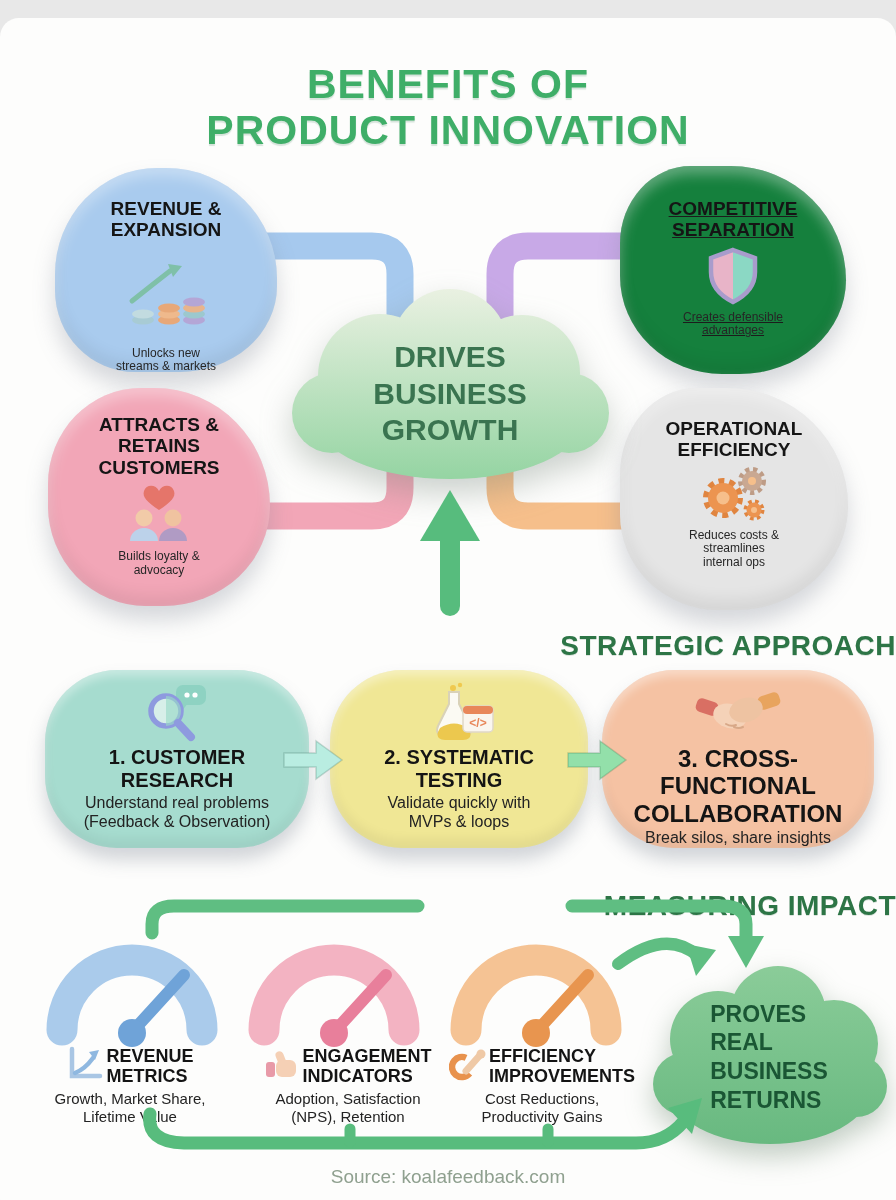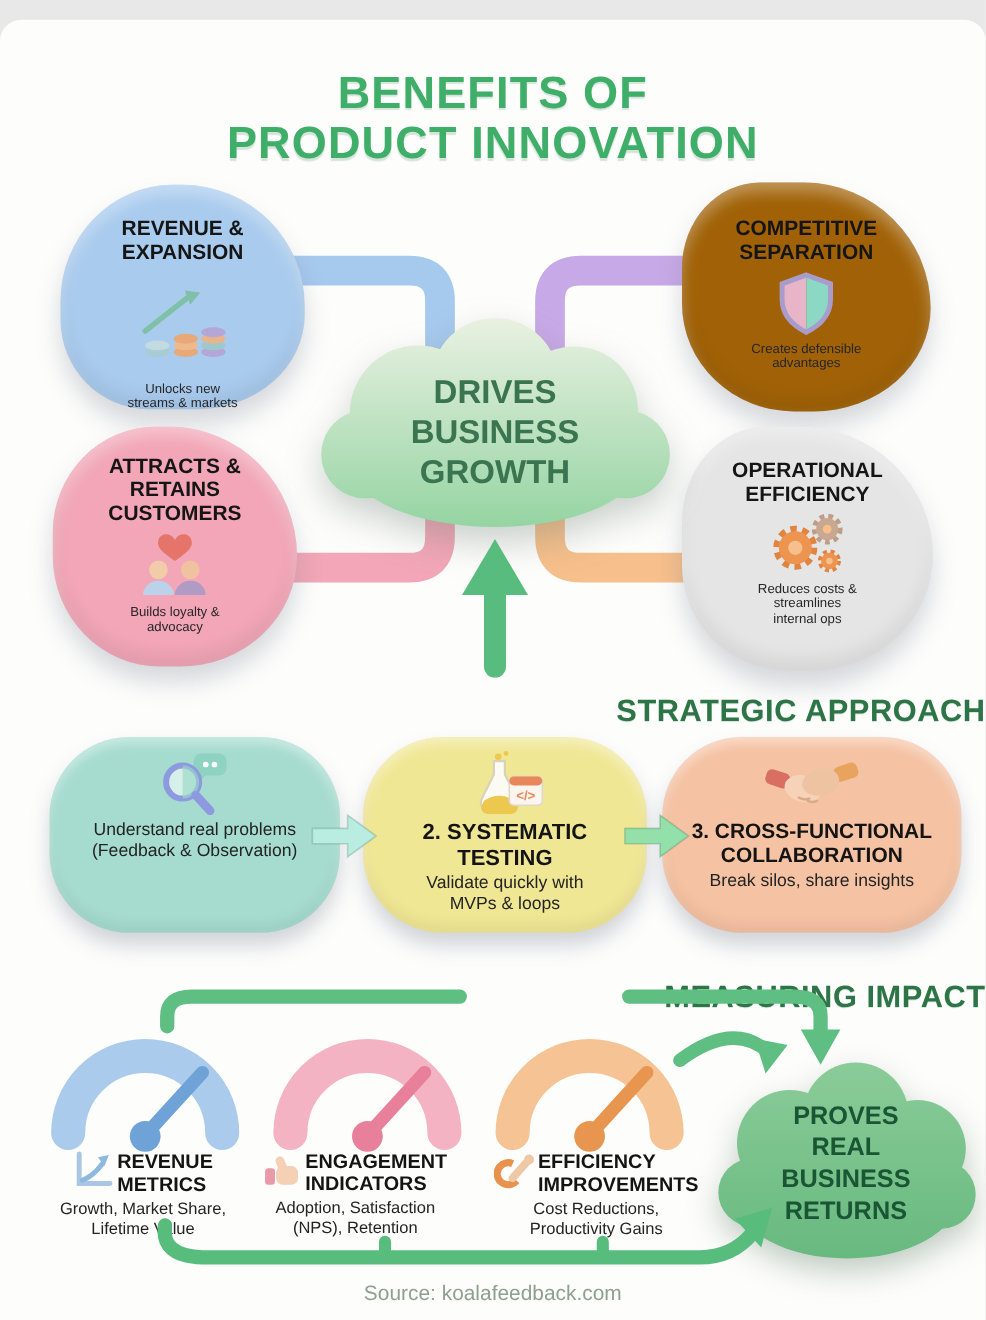--- a/index.html
+++ b/index.html
@@ -22,22 +22,22 @@
   
   .bubble{
     position:absolute;z-index:2;display:flex;flex-direction:column;align-items:center;
     text-align:center;box-sizing:border-box;
     box-shadow:0 14px 22px rgba(110,120,135,.28), inset 0 8px 14px rgba(255,255,255,.35), inset 0 -10px 16px rgba(0,0,0,.07);
   }
   .bubble .b-title{font-size:19px;font-weight:bold;line-height:1.12;color:#151515;}
   .bubble .b-desc{font-size:12px;line-height:1.15;color:#262626;}
   .b-blue  {left:55px; top:150px;width:222px;height:204px;background:#a9cbee;
             border-radius:46% 50% 44% 36% / 52% 54% 42% 40%;padding:30px 14px 0;gap:20px;text-align:center;}
-  .b-purple{left:620px;top:148px;width:226px;height:208px;background:#a16207;
-            border-radius:32% 52% 48% 46% / 38% 56% 46% 48%;padding:32px 14px 0;gap:4px;}
+  .b-purple{left:620px;top:148px;width:226px;height:208px;background:#15803d;
+            border-radius:32% 52% 48% 46% / 38% 56% 46% 48%;padding:32px 14px 0;gap:4px;text-decoration:underline;}
   .b-pink  {left:48px; top:370px;width:222px;height:218px;background:#f2a6b7;
             border-radius:42% 52% 48% 44% / 44% 54% 46% 46%;padding:26px 14px 0;gap:3px;}
   .b-orange{left:620px;top:370px;width:228px;height:222px;background:#e5e5e5;
             border-radius:34% 54% 50% 44% / 40% 54% 48% 44%;padding:30px 14px 0;gap:3px;}
   .b-icon{display:flex;align-items:center;justify-content:center;}
 
   
   .cloud-wrap{position:absolute;left:285px;top:253px;width:330px;height:218px;z-index:2;}
   .cloud-wrap svg{filter:drop-shadow(0 14px 16px rgba(110,125,115,.35));}
   .cloud-label{
@@ -58,46 +58,46 @@
   .pill{
     position:absolute;top:652px;height:178px;z-index:2;display:flex;flex-direction:column;
     align-items:center;text-align:center;box-sizing:border-box;padding-top:12px;gap:2px;
     border-radius:72px;
     box-shadow:0 12px 18px rgba(110,120,135,.3), inset 0 6px 10px rgba(255,255,255,.4), inset 0 -8px 12px rgba(0,0,0,.06);
   }
   .p-1{left:45px; width:264px;background:#a6dccf;}
   .p-2{left:330px;width:258px;background:#f0e795;}
   .p-3{left:602px;width:272px;background:#f5c2a3;}
   .pill .p-title{font-size:20px;font-weight:bold;line-height:1.15;color:#141414;}
-  .p-3 .p-title{font-size:19px;}
+  .p-3 .p-title{font-size:24px;}
   .pill .p-desc{font-size:16px;line-height:1.16;color:#232323;}
   .pill .p-icon{height:62px;display:flex;align-items:center;justify-content:center;}
   .step-arrow{position:absolute;top:721px;z-index:3;}
   .sa-1{left:282px;}
   .sa-2{left:566px;}
 
   
   .gauge{position:absolute;z-index:2;}
   .g-1{left:34px; top:912px;}
   .g-2{left:236px;top:912px;}
   .g-3{left:438px;top:912px;}
   .metric{position:absolute;z-index:2;width:212px;text-align:center;}
   .m-1{left:24px; top:1028px;}
-  .m-2{left:217px;top:1028px;}
+  .m-2{left:242px;top:1028px;}
   .m-3{left:436px;top:1028px;}
   .metric .m-head{display:flex;align-items:center;justify-content:center;gap:2px;}
   .metric .m-title{font-size:18px;font-weight:bold;line-height:1.12;text-align:left;color:#141414;}
   .metric .m-desc{font-size:15px;line-height:1.18;color:#232323;margin-top:4px;}
 
   
   .result-cloud{position:absolute;left:648px;top:926px;width:242px;height:214px;z-index:2;}
   .result-cloud svg{filter:drop-shadow(0 12px 14px rgba(100,130,105,.4));}
   .result-label{
     position:absolute;left:0;top:0;width:100%;height:100%;display:flex;align-items:center;justify-content:center;
-    text-align:center;font-size:23px;font-weight:bold;line-height:1.24;color:#1a5634;transform:translateY(6px);
+    text-align:left;font-size:23px;font-weight:bold;line-height:1.24;color:#1a5634;transform:translateY(6px);
   }
 
   
   .source{
     position:absolute;left:0;right:0;top:1148px;text-align:center;z-index:2;
     font-size:19px;color:#8fa08f;
   }
 </style>
 </head>
 <body>
@@ -244,20 +244,22 @@
       <svg width="66" height="60" viewBox="0 0 66 60">
         <rect x="32" y="2" width="30" height="20" rx="7" fill="#8ed2c2"></rect>
         <circle cx="43" cy="12" r="2.6" fill="#fff"></circle>
           <circle cx="51" cy="12" r="2.6" fill="#fff"></circle>
         <polygon points="36,20 44,20 38,28" fill="#8ed2c2"></polygon>
         <circle cx="22" cy="28" r="15" fill="rgba(255,255,255,.55)" stroke="#8e9adf" stroke-width="5.5"></circle>
         <path d="M22,13 a15,15 0 0 1 0,30 z" fill="#9ad8c8" opacity=".65"></path>
         <line x1="34" y1="40" x2="47" y2="54" stroke="#8e9adf" stroke-width="8" stroke-linecap="round"></line>
       </svg>
     </div>
+    <div class="p-title pre">1. CUSTOMER
+RESEARCH</div>
     <div class="p-desc pre">Understand real problems
 (Feedback &amp; Observation)</div>
   </div>
 
   <div class="step-arrow sa-1">
     <svg width="62" height="42" viewBox="0 0 62 42">
       <path d="M2,14 h32 v-12 l26,19 -26,19 v-12 h-32 z" fill="#b9ede1" stroke="rgba(60,110,95,.25)" stroke-width="1.5"></path>
     </svg>
   </div>
 

